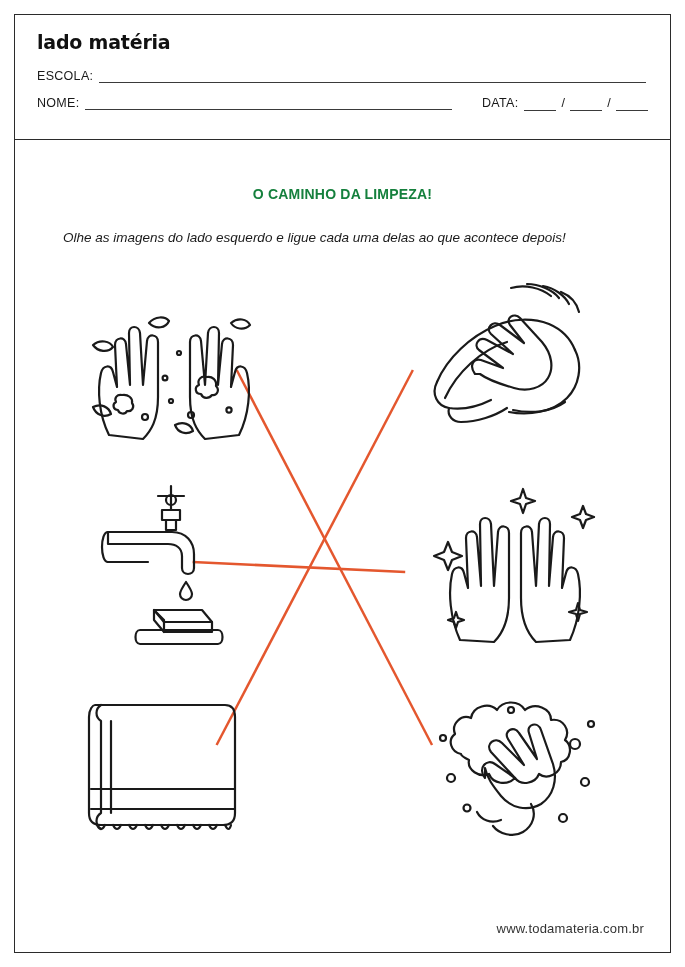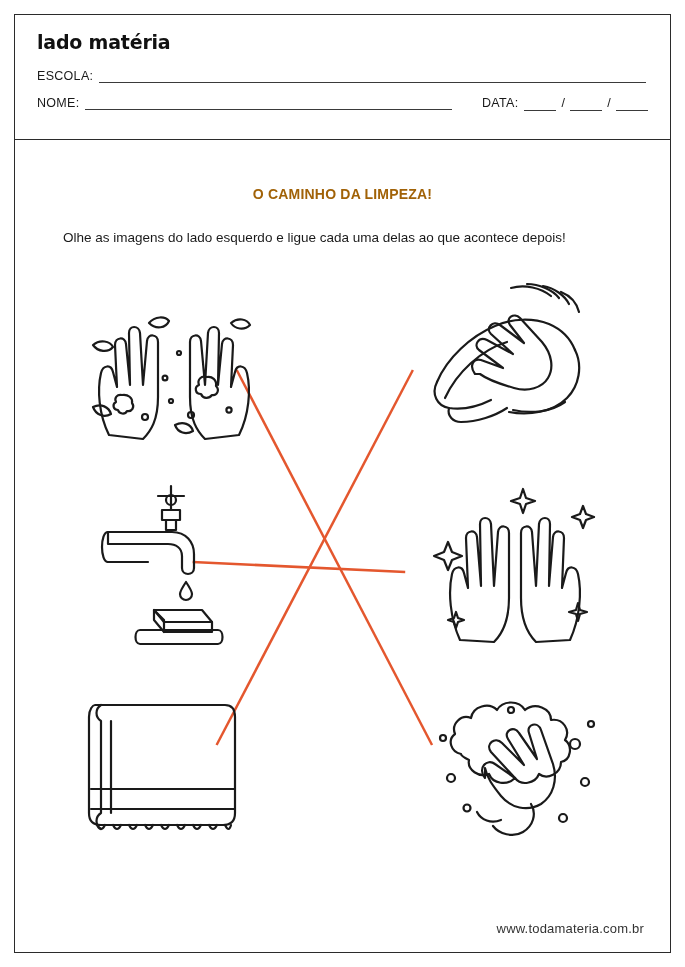--- a/index.html
+++ b/index.html
@@ -95,29 +95,30 @@
     height: calc(100% - 125px);
     box-sizing: border-box;
     padding: 28px 34px 0 34px;
   }
 
   .worksheet-title {
     text-align: center;
     font-size: 14px;
     font-weight: bold;
     letter-spacing: 0.2px;
-    color: #a16207;
+    color: #15803d;
     margin: 18px 0 26px 0;
   }
 
   .instructions {
     font-size: 13.5px;
     line-height: 1.55;
     color: #1a1a1a;
     padding: 0 16px 0 14px;
+    font-style: italic;
   }
 
   
   .activity {
     position: relative;
     margin-top: 26px;
     height: 600px;
   }
 
   .connect-lines {

